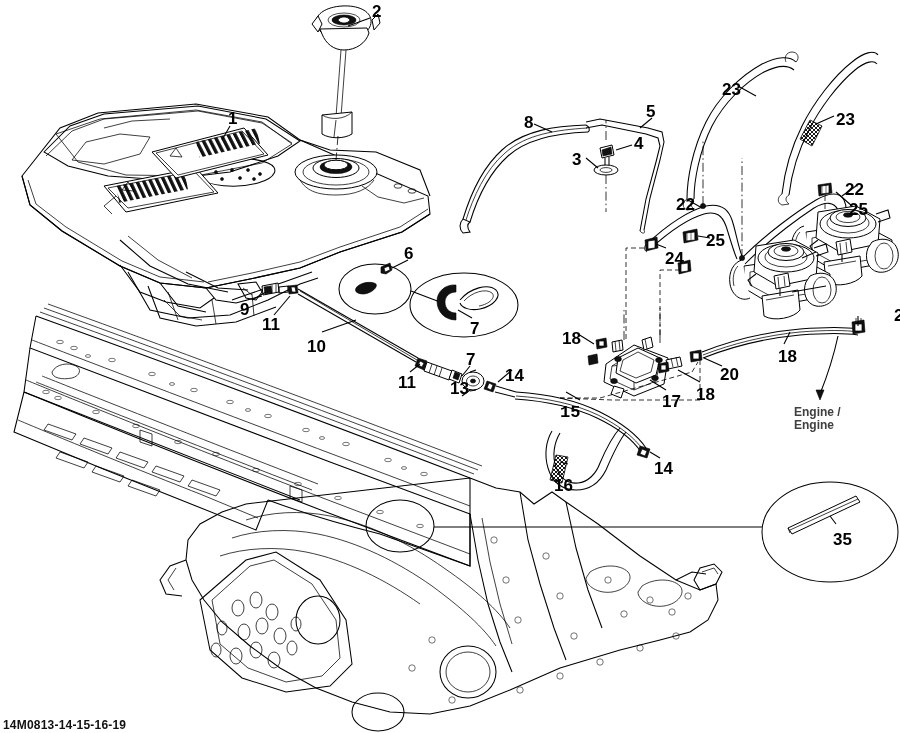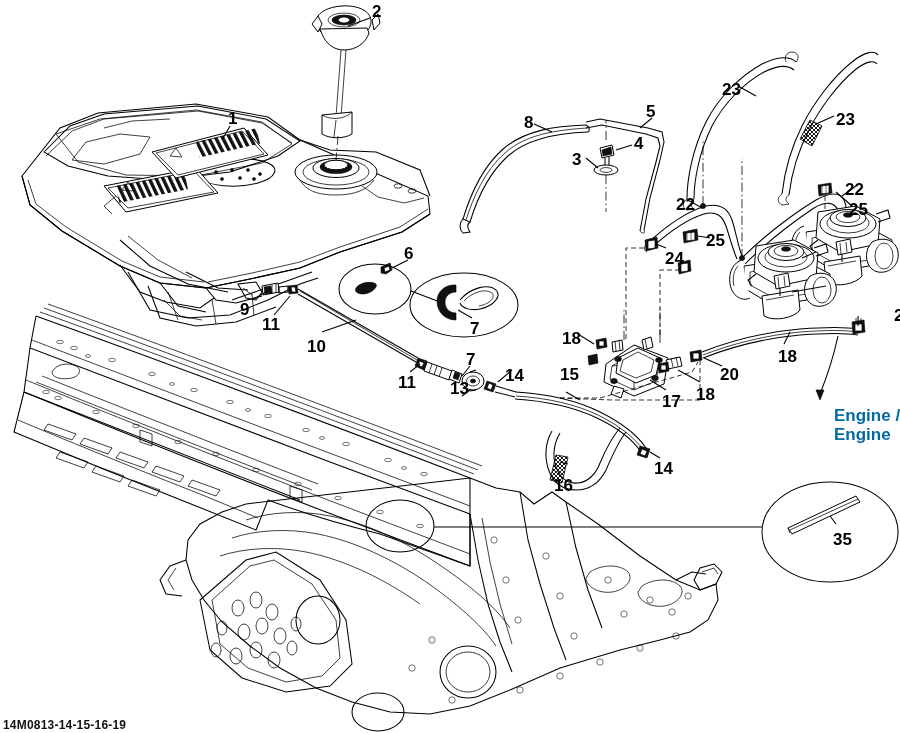--- a/index.html
+++ b/index.html
@@ -13,25 +13,24 @@
     font-size:17px;
     color:#000;
     line-height:1;
     white-space:nowrap;
     user-select:none;
   }
   .eng-label{
     position:absolute;
     font-family:"Liberation Sans",sans-serif;
     font-weight:bold;
-    font-size:17px;
-    color:#0369a1;
+    font-size:12px;
+    color:#404040;
     line-height:1.12;
     white-space:nowrap;
-    margin-left:40px;
   }
   .code{
     position:absolute;
     left:3px;top:718px;
     font-family:"Liberation Sans",sans-serif;
     font-weight:bold;
     font-size:12px;
     color:#111;
     letter-spacing:.2px;
   }
@@ -616,21 +615,21 @@
   <div class="callout" style="left:470px;top:320px;">7</div>
   <div class="callout" style="left:524px;top:114px;">8</div>
   <div class="callout" style="left:240px;top:301px;">9</div>
   <div class="callout" style="left:307px;top:338px;">10</div>
   <div class="callout" style="left:262px;top:316px;">11</div>
   <div class="callout" style="left:398px;top:374px;">11</div>
   <div class="callout" style="left:466px;top:351px;">7</div>
   <div class="callout" style="left:450px;top:380px;">13</div>
   <div class="callout" style="left:505px;top:367px;">14</div>
   <div class="callout" style="left:654px;top:460px;">14</div>
-  <div class="callout" style="left:560px;top:366px;">15</div>
+  <div class="callout" style="left:560px;top:404px;font-family:Liberation Mono, monospace;">15</div>
   <div class="callout" style="left:554px;top:477px;">16</div>
   <div class="callout" style="left:662px;top:393px;">17</div>
   <div class="callout" style="left:562px;top:330px;">18</div>
   <div class="callout" style="left:696px;top:386px;">18</div>
   <div class="callout" style="left:778px;top:348px;">18</div>
   <div class="callout" style="left:720px;top:366px;">20</div>
   <div class="callout" style="left:894px;top:307px;">21</div>
   <div class="callout" style="left:676px;top:196px;">22</div>
   <div class="callout" style="left:845px;top:181px;">22</div>
   <div class="callout" style="left:722px;top:81px;">23</div>

